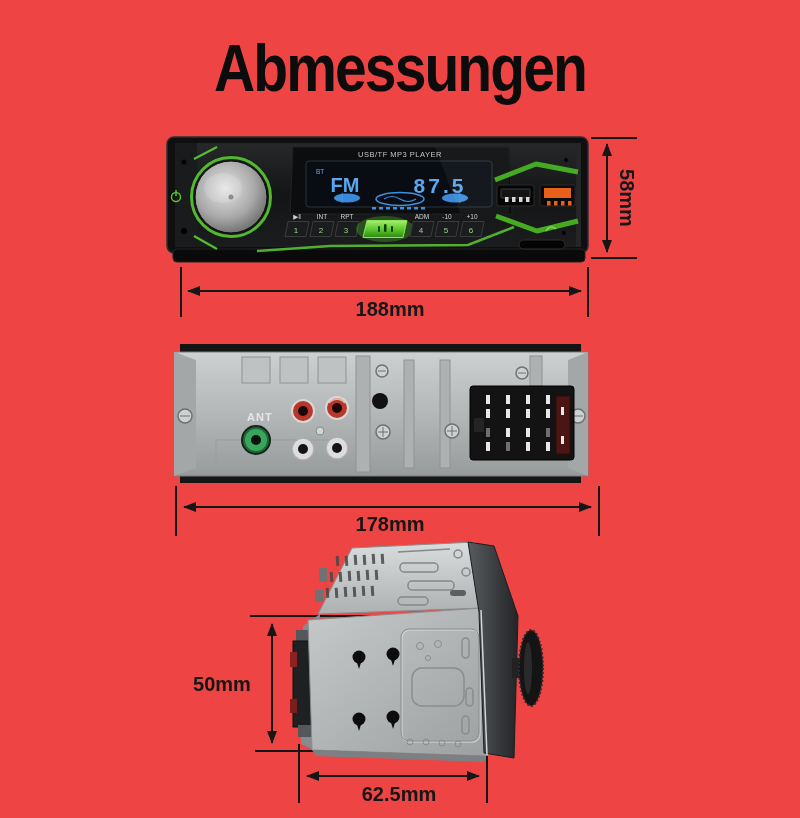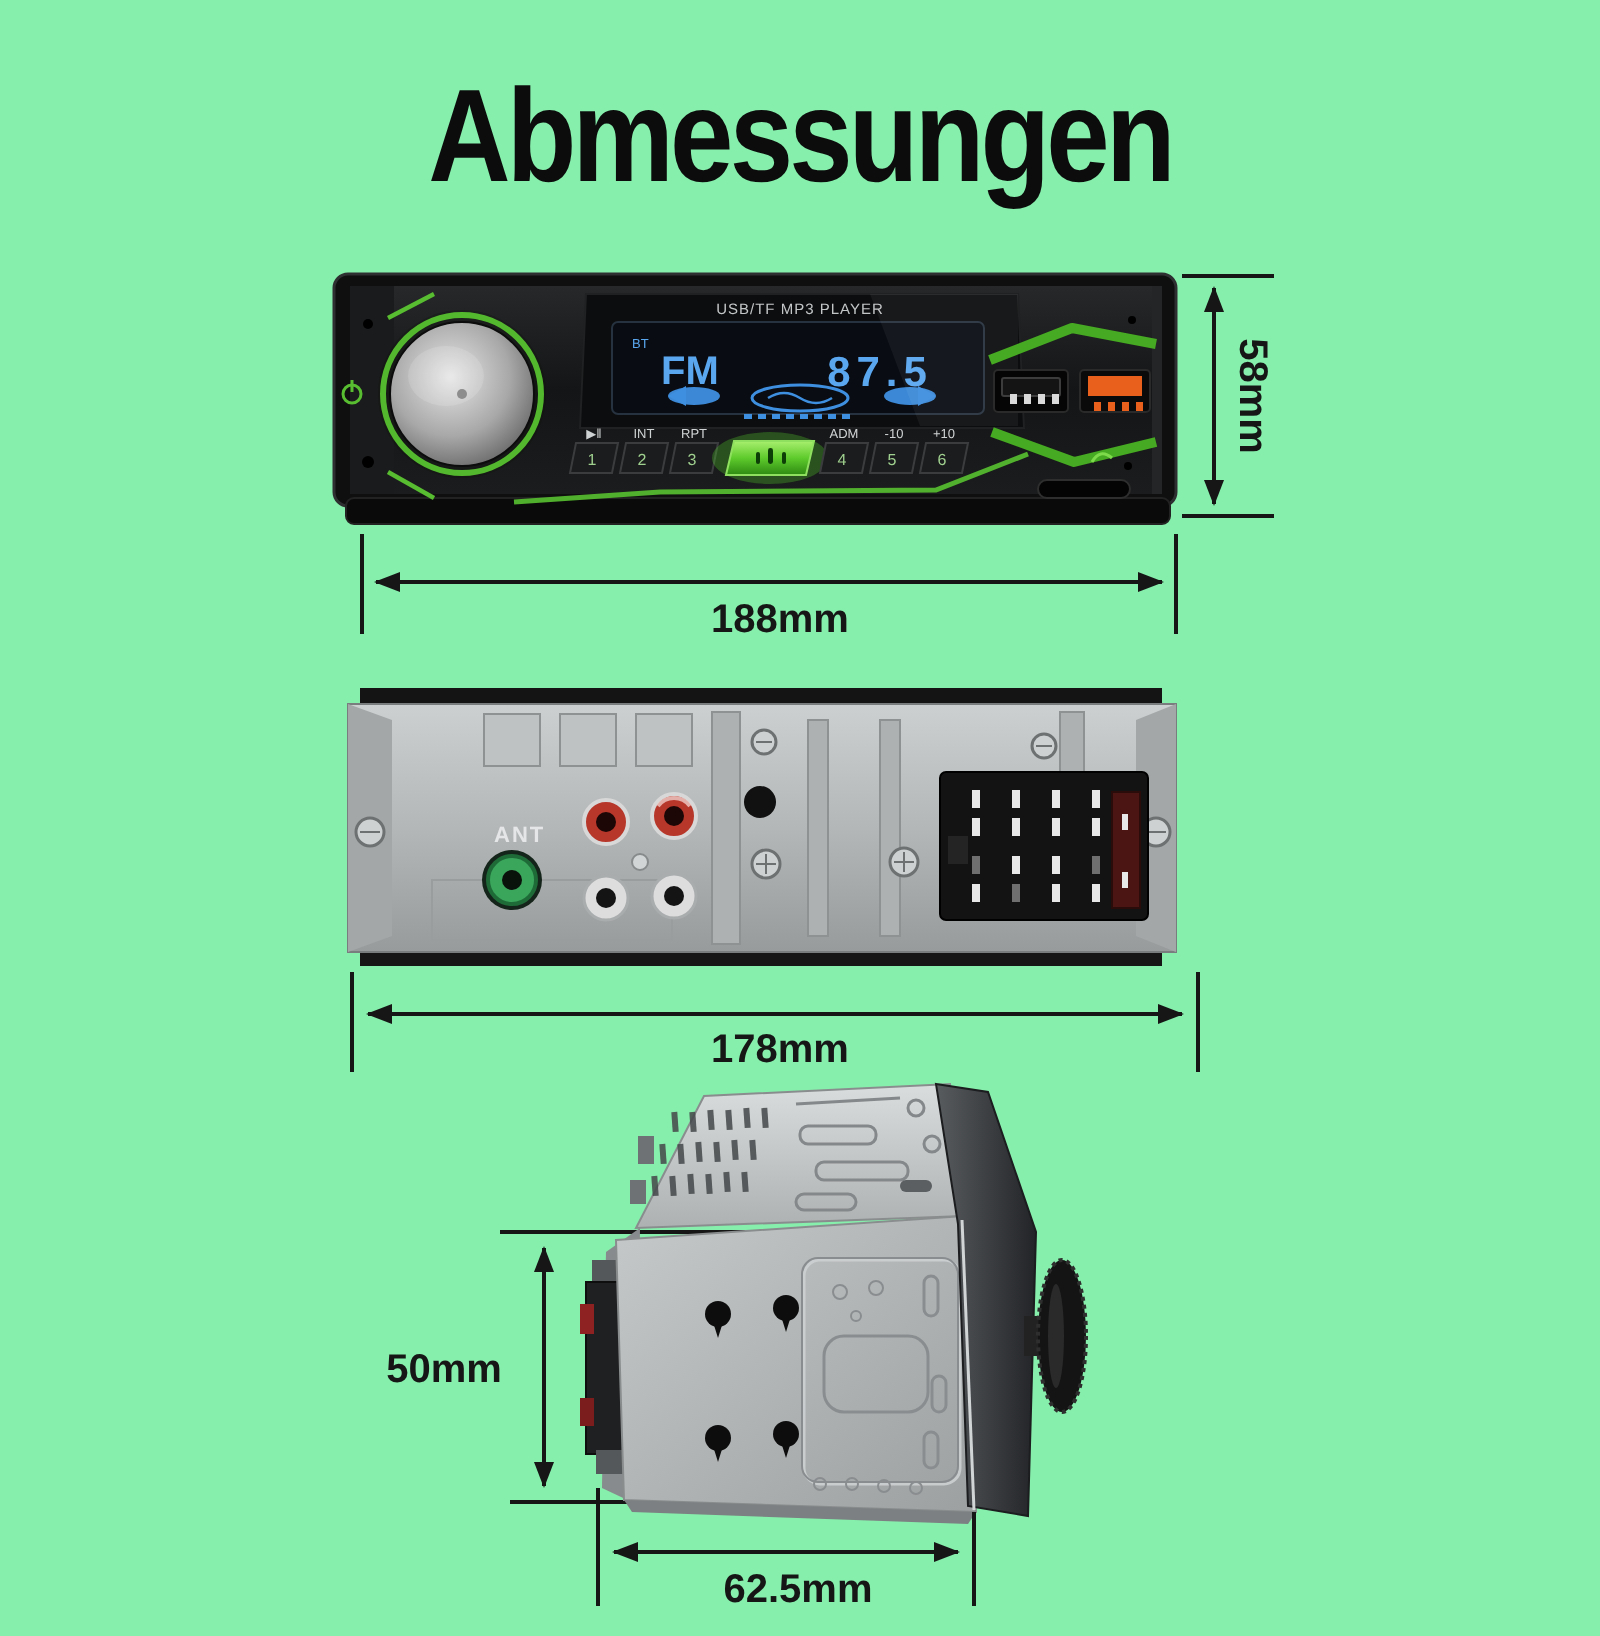--- a/index.html
+++ b/index.html
@@ -1,16 +1,16 @@
 <!DOCTYPE html>
 <html><head>
 <meta charset="utf-8">
 <style>
   html,body{margin:0;padding:0;background:#fff;}
-  #page{position:relative;width:800px;height:818px;background:#86efac;overflow:hidden;
+  #page{position:relative;width:800px;height:818px;background:#ef4444;overflow:hidden;
         font-family:"Liberation Sans",sans-serif;}
   #title{position:absolute;top:30px;left:0;width:100%;text-align:center;
          font-size:60px;font-weight:bold;letter-spacing:-2px;color:#0c0c0c;
          transform:scale(0.95,1.10);transform-origin:center top;}
   svg text{font-family:"Liberation Sans",sans-serif;}
   .dimtxt{font-size:20px;font-weight:bold;fill:#161616;}
   .dimline{stroke:#161616;stroke-width:2;fill:none;}
   .extline{stroke:#161616;stroke-width:2;fill:none;}
 </style>
 </head>

